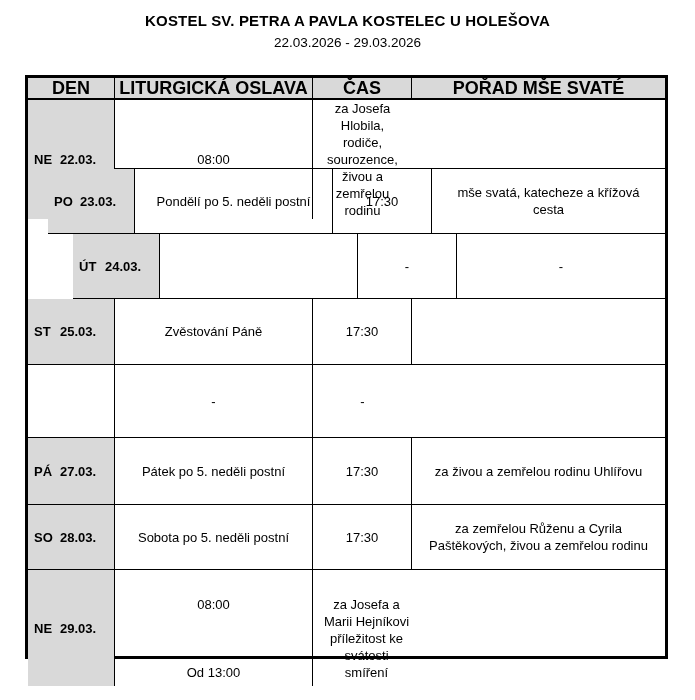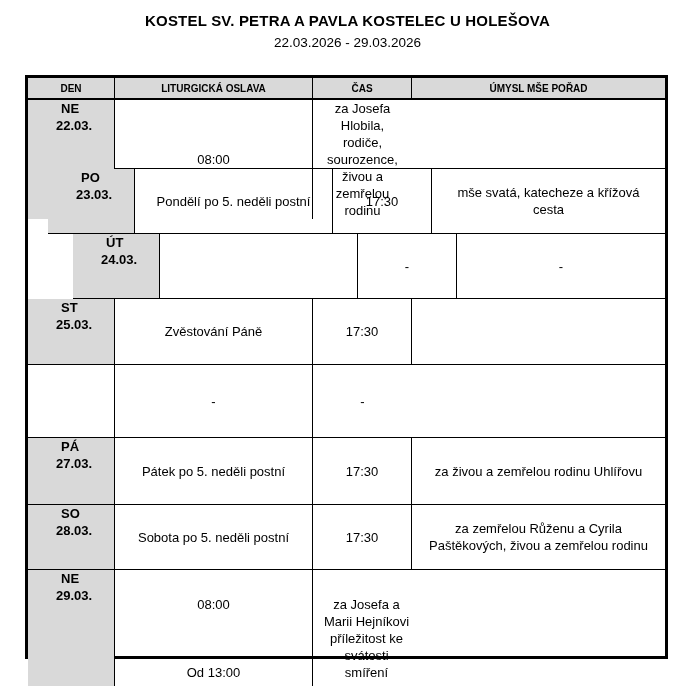--- a/index.html
+++ b/index.html
@@ -43,21 +43,21 @@
     border-bottom: 1px solid #000000;
   }
   .trow:last-child { border-bottom: none; }
   .header-row {
     height: 22px;
     border-bottom: 2px solid #000000;
     background: #d9d9d9;
   }
   .header-row .cell {
     font-weight: bold;
-    font-size: 10px;
+    font-size: 18px;
     background: #d9d9d9;
   }
   .r1 { height: 69px; }
   .r2 { height: 65px; margin-left: 20px; }
   .r3 { height: 65px; margin-left: 45px; }
   .r4 { height: 66px; }
   .r5 { height: 73px; }
   .r6 { height: 67px; }
   .r7 { height: 65px; }
   .r8 { height: 86px; }
@@ -71,21 +71,20 @@
     text-align: center;
     line-height: 17px;
   }
   .cell:last-child { border-right: none; }
   .day-cell {
     background: #d9d9d9;
     font-weight: bold;
     justify-content: flex-start;
     padding-left: 6px;
     text-align: left;
-    flex-direction: column;
   }
   .day-abbr { min-width: 26px; display: inline-block; }
   .intention-cell { padding: 0 14px; }
   
   .r8 .celebration-cell {
     align-items: flex-start;
     padding-top: 26px;
   }
   .stack {
     flex-direction: column;
@@ -104,21 +103,21 @@
     <div class="title-line2">KOSTEL SV. PETRA A PAVLA KOSTELEC U HOLEŠOVA</div>
     <div class="title-line3">22.03.2026 - 29.03.2026</div>
   </div>
 
   <div class="schedule-table">
 
     <div class="trow header-row">
       <div class="cell">DEN</div>
       <div class="cell">LITURGICKÁ OSLAVA</div>
       <div class="cell">ČAS</div>
-      <div class="cell">ÚMYSL MŠE POŘAD</div>
+      <div class="cell">POŘAD MŠE SVATÉ</div>
     </div>
 
     <div class="trow r1">
       <div class="cell day-cell">
         <span class="day-abbr">NE</span>
         <span class="day-date">22.03.</span>
       </div>
       <div class="cell time-cell">08:00</div>
       <div class="cell intention-cell">za Josefa Hlobila, rodiče, sourozence, živou a zemřelou rodinu</div>
     </div>

